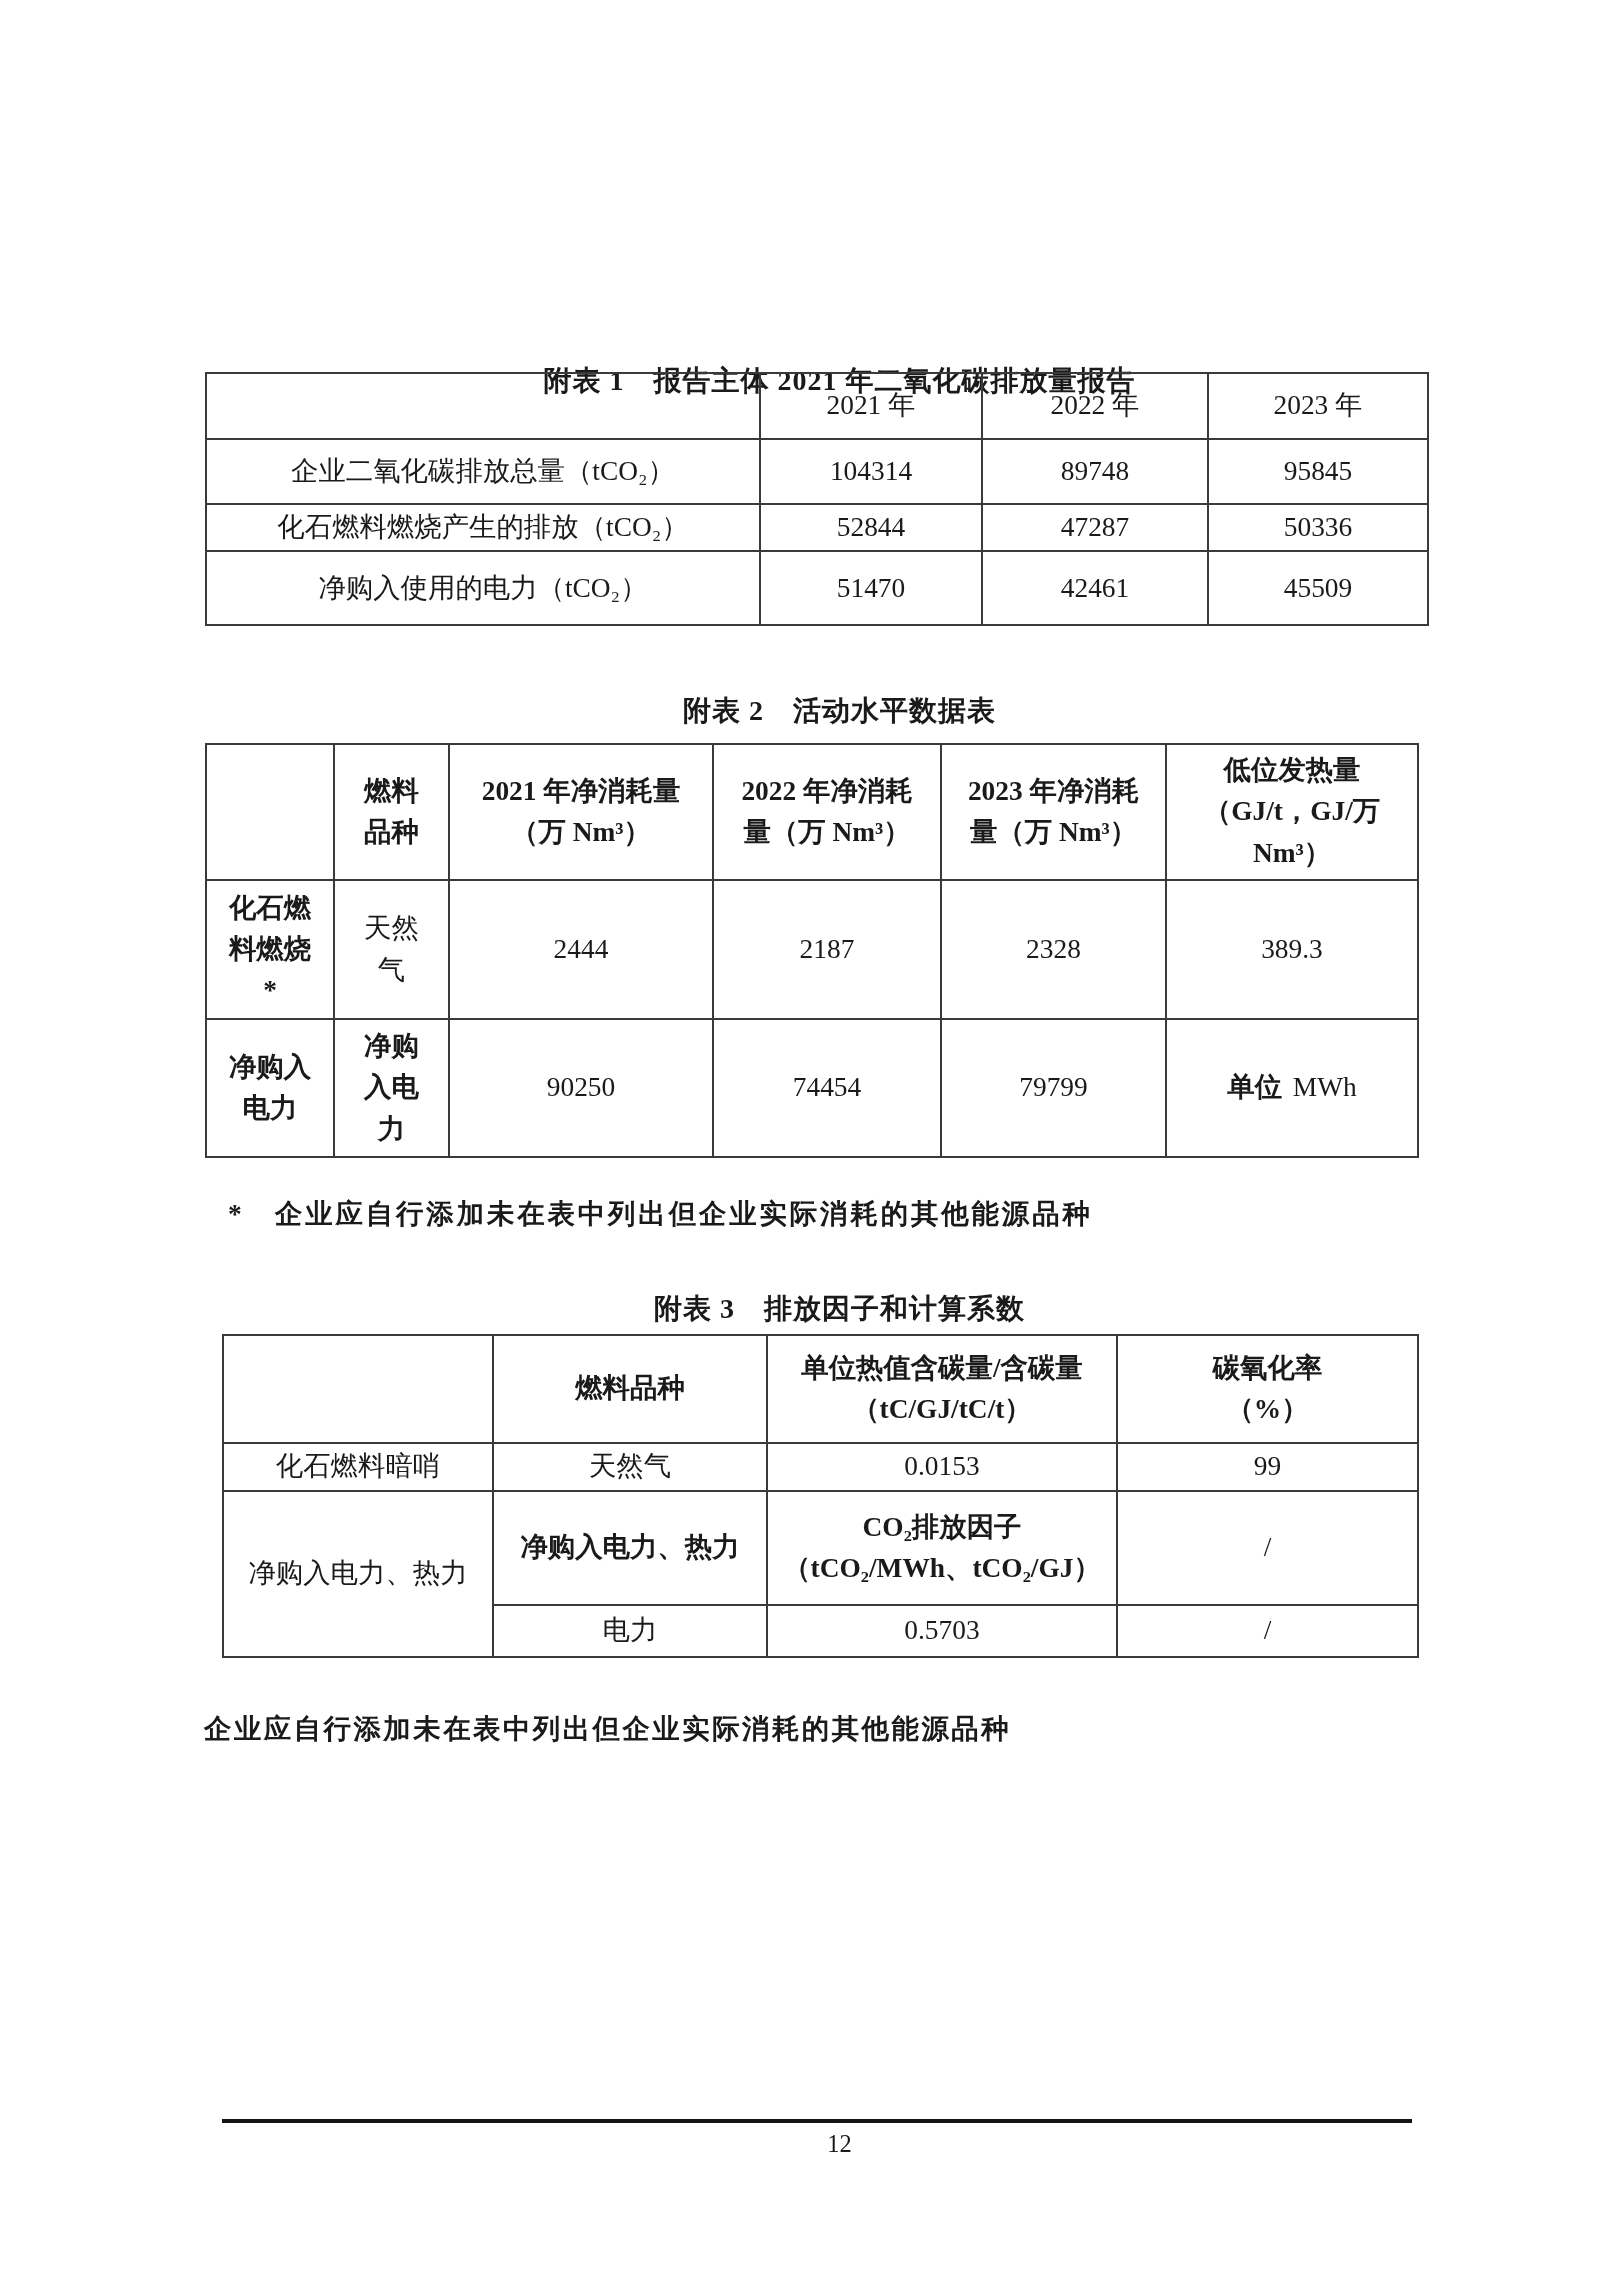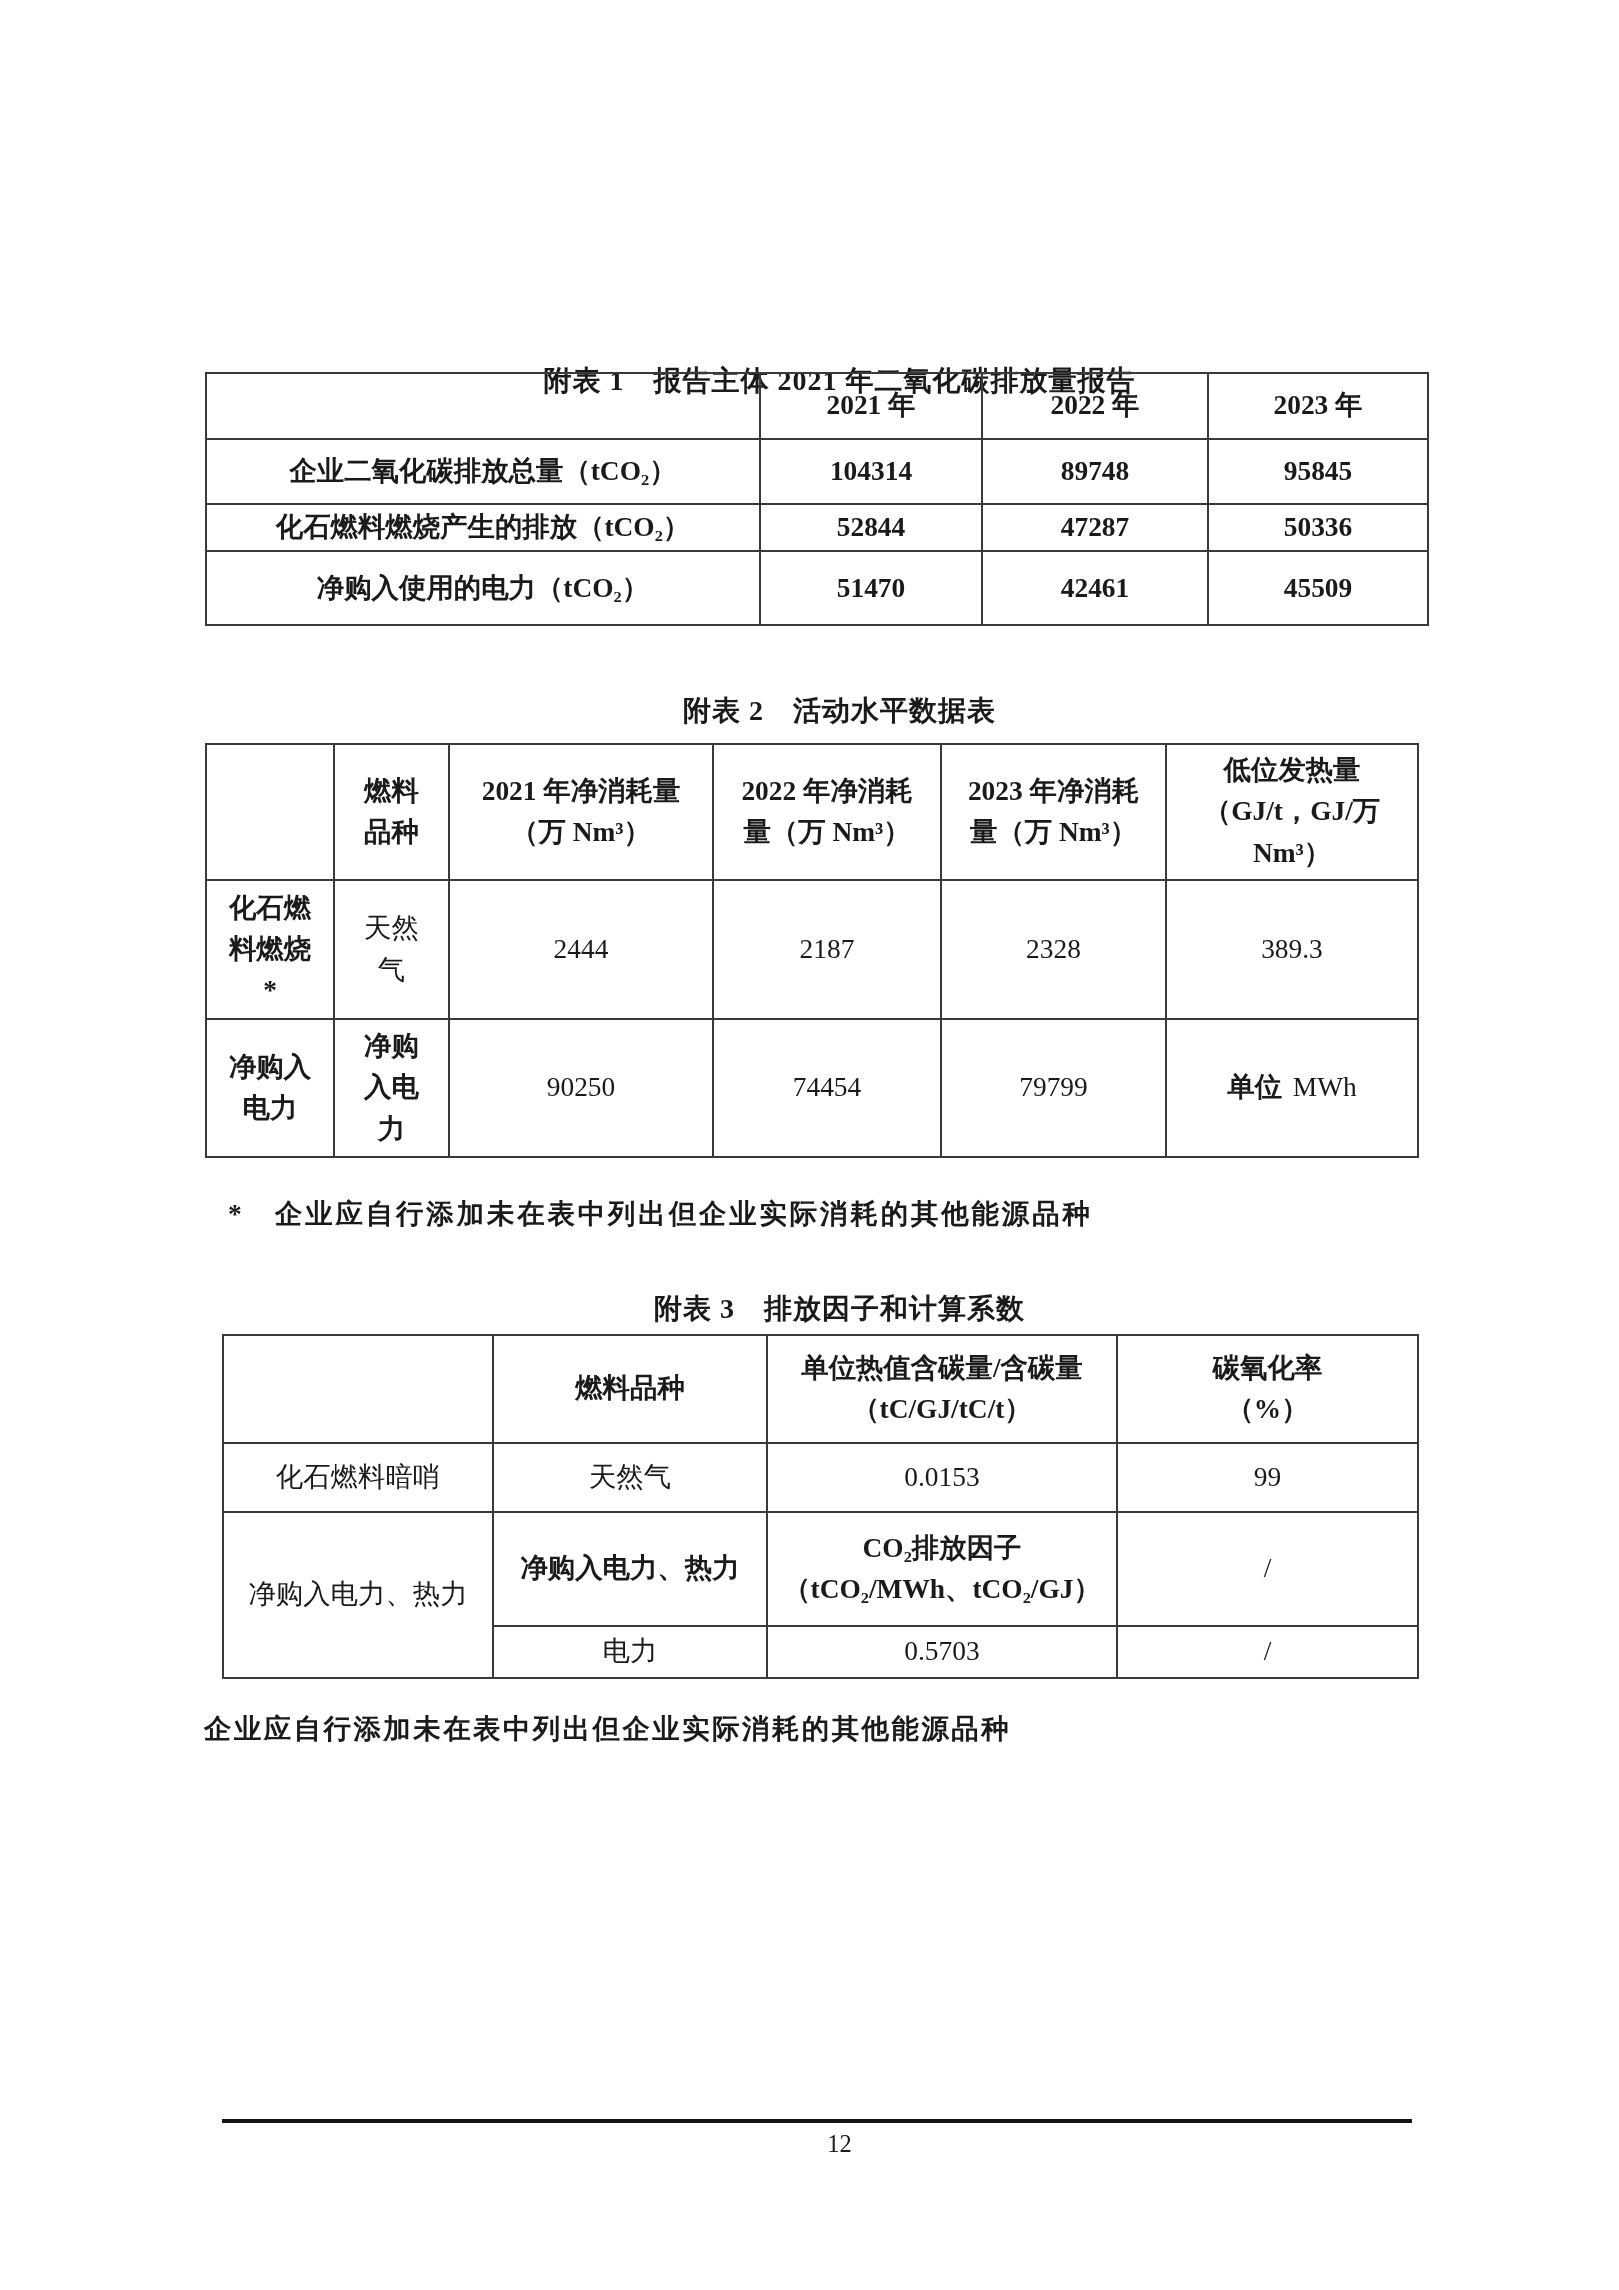--- a/index.html
+++ b/index.html
@@ -37,21 +37,21 @@
     border-top-width:2.9px;
     border-bottom-width:2.9px;
     text-align:center;
     vertical-align:middle;
     white-space:pre-line;
     padding:2px 5.9px;
     box-sizing:border-box;
     line-height:1.5;
     overflow:hidden;
   }
-  .table1 { left:205px; top:372px; width:1222px;font-weight:bold; }
+  .table1 { left:205px; top:372px; width:1222px; }
   .table2 { left:205px; top:743px; width:1212px; }
   .table3 { left:222px; top:1334px; width:1195px; }
 
   .b { font-weight:bold; }
   .lh-head { line-height:2.2;margin-top:25px; }
   .lh-mid  { line-height:1.9; }
   .lh-tight{ line-height:1.62; }
   .ml { margin-left:10.8px; }
 
   .footnote {
@@ -185,21 +185,21 @@
     </colgroup>
     <tbody>
         <tr style="height:108px">
       <td></td>
       <td class="b lh-mid">燃料品种</td>
       <td class="b lh-mid">单位热值含碳量/含碳量
 （tC/GJ/tC/t）</td>
       <td class="b lh-mid">碳氧化率
 （%）</td>
     </tr>
-    <tr style="height:69px">
+    <tr style="height:48px">
       <td>化石燃料暗哨</td>
       <td>天然气</td>
       <td>0.0153</td>
       <td>99</td>
     </tr>
     <tr style="height:114px">
       <td rowspan="2">净购入电力、热力</td>
       <td class="b">净购入电力、热力</td>
       <td class="b lh-mid">CO₂排放因子
 （tCO₂/MWh、tCO₂/GJ）</td>

